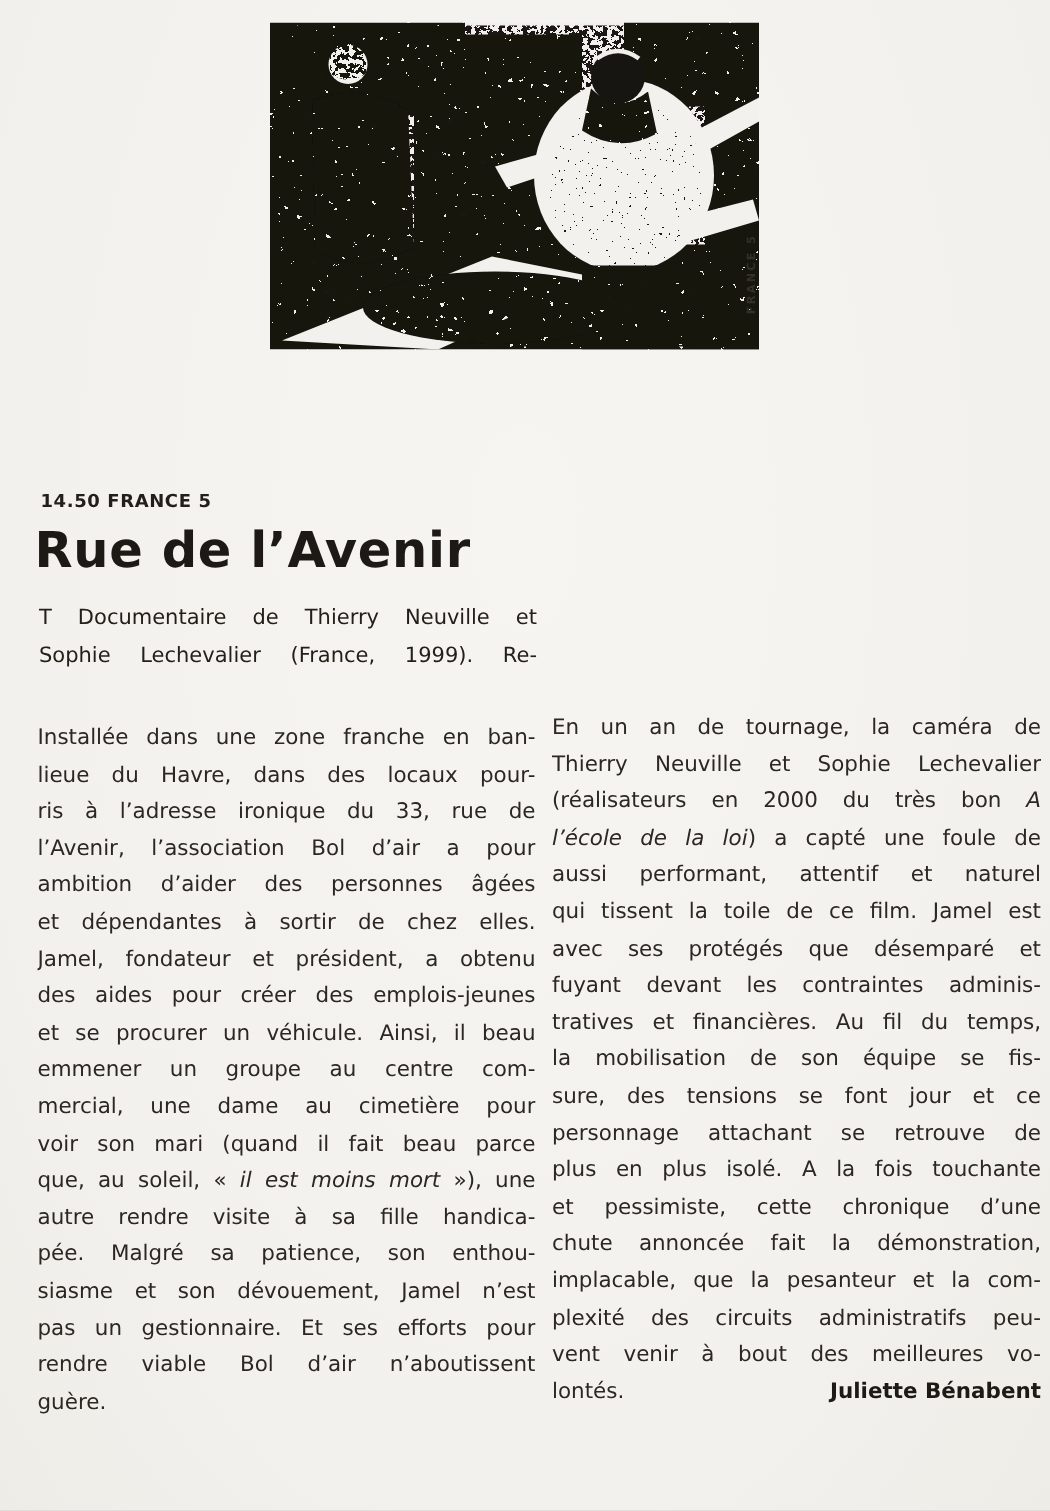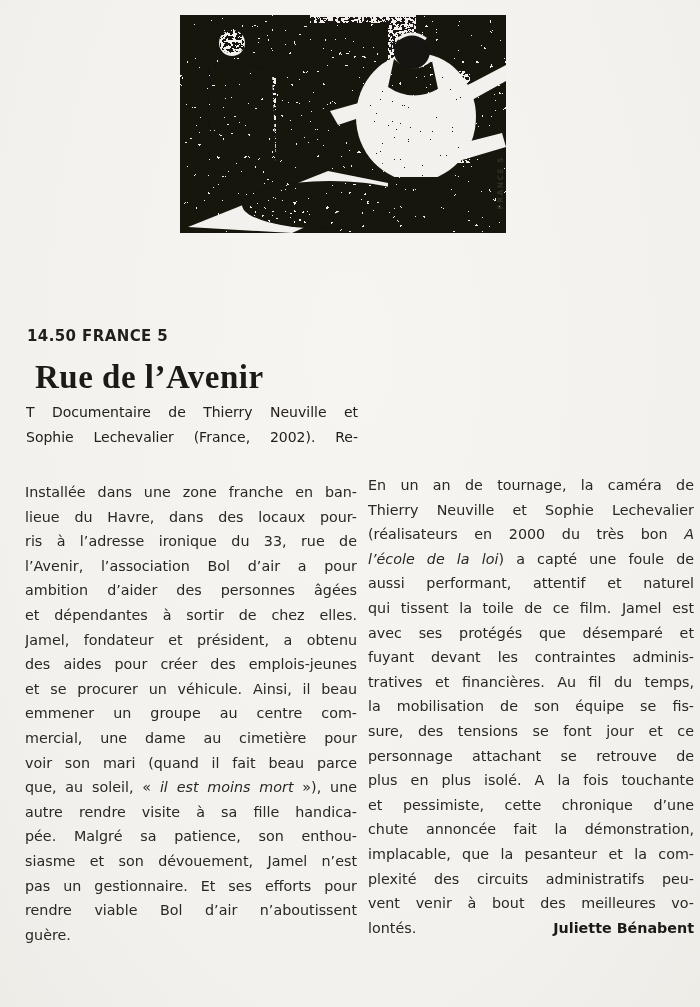--- a/index.html
+++ b/index.html
@@ -15,25 +15,25 @@
     position:absolute;left:180px;top:15px;width:326px;height:218px;margin:0;
   }
   .photo svg{display:block;width:326px;height:218px;}
   .photo-credit{
     position:absolute;right:1px;bottom:24px;
     writing-mode:vertical-rl;transform:rotate(180deg);
     font-size:7.5px;letter-spacing:1.5px;color:#33302b;font-weight:bold;
   }
   .kicker{
     position:absolute;left:27px;top:327px;
-    font-size:15px;font-weight:bold;letter-spacing:0.4px;color:#221f1a;
+    font-size:12px;font-weight:bold;letter-spacing:0.4px;color:#221f1a;
   }
   .title{
-    position:absolute;left:23px;top:347px;margin:12px;
-    font-size:33px;font-weight:bold;letter-spacing:0.5px;color:#1d1a16;font-family:Liberation Serif, serif;
+    position:absolute;left:23px;top:347px;margin:0;
+    font-size:33px;font-weight:bold;letter-spacing:0.5px;color:#1d1a16;
   }
   .credits{
     position:absolute;left:26px;top:400px;width:332px;
     font-size:14px;line-height:24.6px;color:#242019;
   }
   .col{
     position:absolute;font-size:14.3px;line-height:24.6px;
   }
   .col-left{left:25px;top:480px;width:332px;}
   .col-right{left:368px;top:473px;width:326px;}
@@ -123,21 +123,21 @@
     </svg>
     <div class="photo-credit">FRANCE 5</div>
   </figure>
 
   <div class="kicker">14.50 FRANCE 5</div>
 
   <h1 class="title">Rue de l’Avenir</h1>
 
   <div class="credits">
       <div class="line"><span>T Documentaire de Thierry Neuville et</span></div>
-      <div class="line"><span>Sophie Lechevalier (France, 2002). Re-</span></div>
+      <div class="line"><span>Sophie Lechevalier (France, 1999). Re-</span></div>
     </div>
 
   <div class="col col-left">
       <div class="line"><span>Installée dans une zone franche en ban-</span></div>
       <div class="line"><span>lieue du Havre, dans des locaux pour-</span></div>
       <div class="line"><span>ris à l’adresse ironique du 33, rue de</span></div>
       <div class="line"><span>l’Avenir, l’association Bol d’air a pour</span></div>
       <div class="line"><span>ambition d’aider des personnes âgées</span></div>
       <div class="line"><span>et dépendantes à sortir de chez elles.</span></div>
       <div class="line"><span>Jamel, fondateur et président, a obtenu</span></div>

